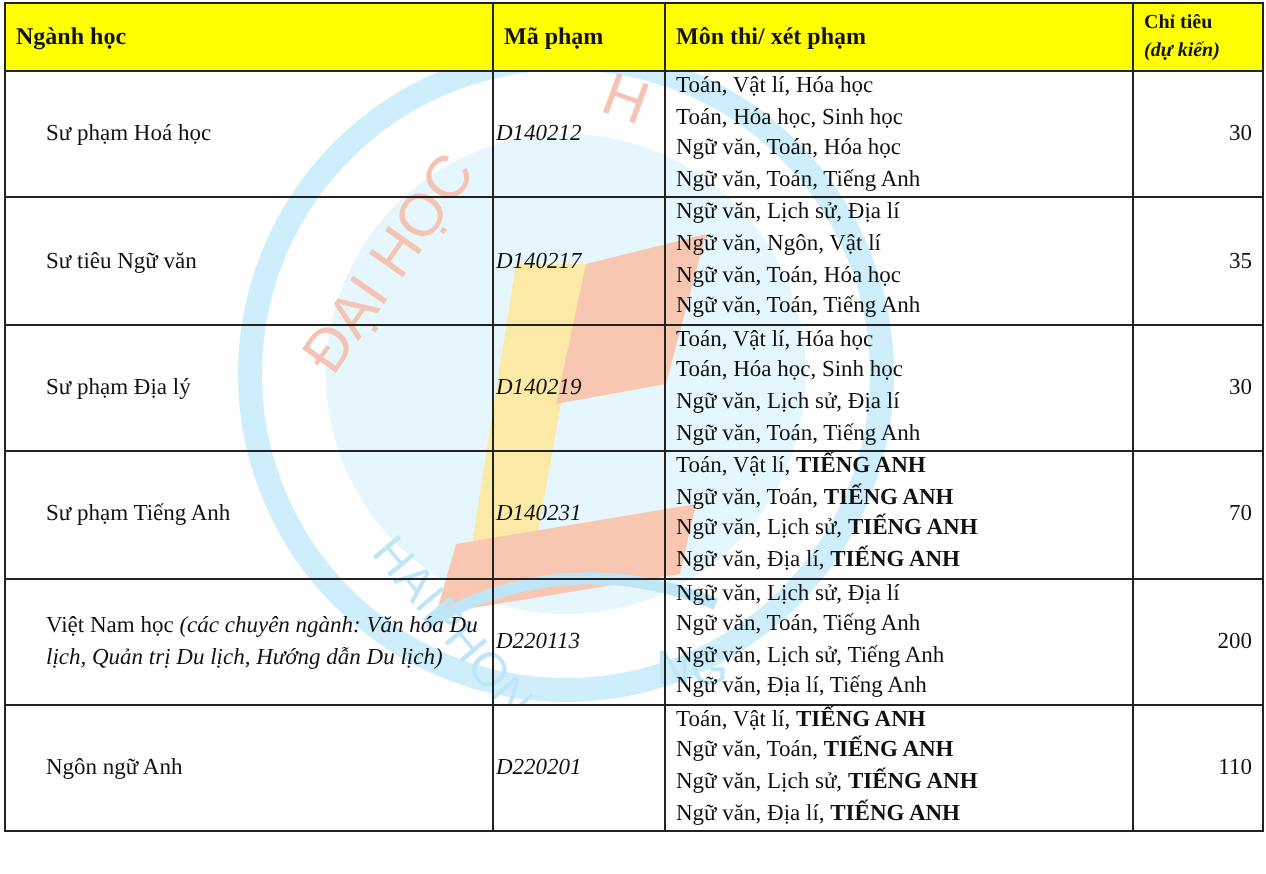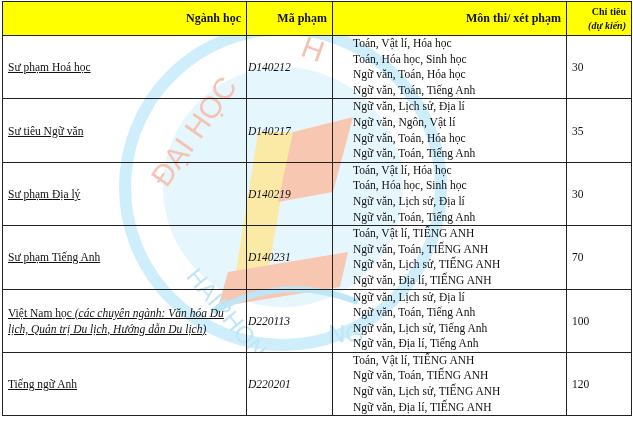--- a/index.html
+++ b/index.html
@@ -2,31 +2,31 @@
 <html><head>
   <meta charset="utf-8">
   <style>
     html, body { margin: 0; padding: 0; background: #ffffff; }
     body { width: 633px; height: 437px; position: relative; overflow: hidden;
            font-family: "Liberation Serif", "DejaVu Serif", serif; color: #111; }
     .watermark { position: absolute; left: 118px; top: 22px; width: 330px; height: 330px; pointer-events: none; z-index: 0; }
     table { position: absolute; left: 2px; top: 1px; border-collapse: collapse; z-index: 1;
             width: 629px; table-layout: fixed; font-size: 11.5px; }
     td, th { border: 1.2px solid #222; padding: 0 5px; vertical-align: middle; background: transparent; }
-    th { background: #ffff00; font-weight: bold; height: 33px; text-align: right; font-size: 12px; }
+    th { background: #ffff00; font-weight: bold; height: 33px; text-align: left; font-size: 12px; }
     th.ct { line-height: 14px; font-size: 10px; margin-top: 32px; }
     th.ct i { font-weight: bold; }
     col.c1 { width: 244px; } col.c2 { width: 86px; } col.c3 { width: 234px; } col.c4 { width: 65px; }
-    td.major { padding-left: 5px; line-height: 16px; text-decoration: underline; }
+    td.major { padding-left: 20px; line-height: 16px; }
     td.code { padding-left: 1px; font-style: italic; }
-    td.subj { padding: 0 20px; line-height: 15.6px; }
+    td.subj { padding: 0 5px; line-height: 15.6px; }
     td.subj div { height: 15.6px; white-space: nowrap; }
-    td.quota { text-align: left; border-radius: 28px; }
+    td.quota { text-align: right; border-radius: 28px; }
     tr.row td { height: 62px; }
-    b.caps { font-weight: normal; margin-top: 44px; }
+    b.caps { font-weight: bold; margin-top: 44px; }
   </style>
 </head>
 <body>
 
 <svg class="watermark" viewBox="0 0 330 330">
   <circle cx="165" cy="165" r="158" fill="none" stroke="#cdeefa" stroke-width="12"></circle>
   <circle cx="165" cy="165" r="120" fill="#e6f6fd"></circle>
   <path d="M70 160 A100 100 0 0 1 250 90" fill="none" stroke="#f7d2c5" stroke-width="0"></path>
   <text x="40" y="150" font-size="30" fill="#f5c3b3" font-family="Liberation Sans, sans-serif" transform="rotate(-55 60 150)">ĐẠI HỌC</text>
   <text x="180" y="40" font-size="30" fill="#f5c3b3" font-family="Liberation Sans, sans-serif" transform="rotate(20 200 40)">H</text>
@@ -103,27 +103,27 @@
       </tr>
       <tr class="row">
         <td class="major"><span>Việt Nam học</span> <i>(các chuyên ngành: Văn hóa Du lịch, Quản trị Du lịch, Hướng dẫn Du lịch)</i></td>
         <td class="code">D220113</td>
         <td class="subj">
           <div><span>Ngữ văn, Lịch sử, Địa lí</span></div>
           <div><span>Ngữ văn, Toán, Tiếng Anh</span></div>
           <div><span>Ngữ văn, Lịch sử, Tiếng Anh</span></div>
           <div><span>Ngữ văn, Địa lí, Tiếng Anh</span></div>
         </td>
-        <td class="quota">100</td>
+        <td class="quota">200</td>
       </tr>
       <tr class="row">
-        <td class="major"><span>Tiếng ngữ Anh</span></td>
+        <td class="major"><span>Ngôn ngữ Anh</span></td>
         <td class="code">D220201</td>
         <td class="subj">
           <div><span>Toán, Vật lí, </span><b class="caps">TIẾNG ANH</b></div>
           <div><span>Ngữ văn, Toán, </span><b class="caps">TIẾNG ANH</b></div>
           <div><span>Ngữ văn, Lịch sử, </span><b class="caps">TIẾNG ANH</b></div>
           <div><span>Ngữ văn, Địa lí, </span><b class="caps">TIẾNG ANH</b></div>
         </td>
-        <td class="quota">120</td>
+        <td class="quota">110</td>
       </tr>
     </tbody>
 </table>
 
 </body></html>

